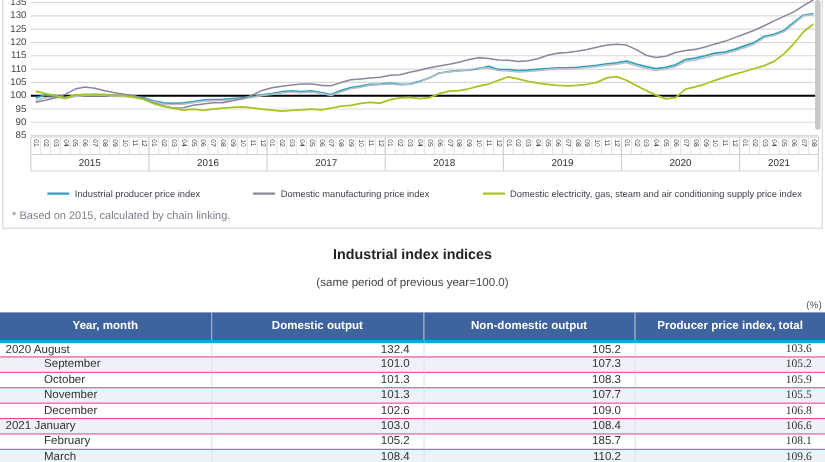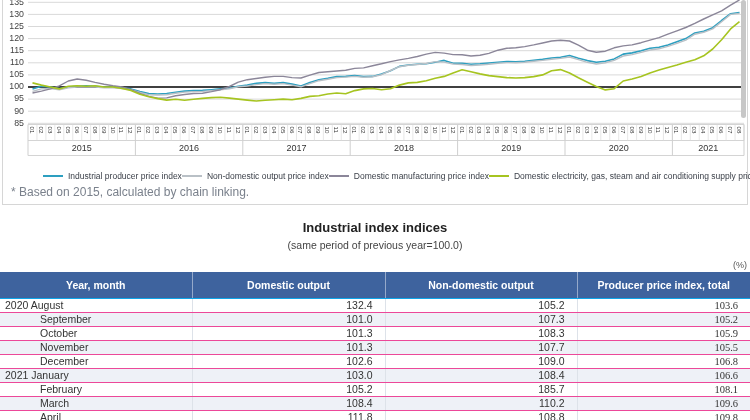--- a/index.html
+++ b/index.html
@@ -12,34 +12,34 @@
   .chart-svg { display: block; }
   .v-scrollbar { position: absolute; top: 0; right: 1px; width: 5px; height: 118px;
     background: #c7c7c7; border-radius: 3px; }
 
   .legend { list-style: none; display: flex; justify-content: space-between;
     margin: 13px 18px 0 40px; }
   .legend li { display: flex; align-items: center; font-size: 8.5px; color: #3a3f48;
     white-space: nowrap; cursor: pointer; }
   .legend .swatch { display: inline-block; width: 20px; height: 2px; margin-right: 5px; }
 
-  .footnote { font-size: 12px; color: #7a818c; margin: 4px 0 2px 8px; }
+  .footnote { font-size: 10px; color: #7a818c; margin: 10px 0 2px 8px; }
 
   
   .title-block { text-align: center; margin-top: 15px; }
   .tbl-title { font-size: 13px; font-weight: bold; color: #222; }
-  .tbl-subtitle { font-size: 10.5px; color: #444; margin-top: 4px; }
+  .tbl-subtitle { font-size: 10.5px; color: #444; margin-top: 13px; }
 
   .unit-label { text-align: right; font-size: 9px; color: #555; margin: 9px 3px 2px 0; }
 
   table { width: 750px; border-collapse: collapse; table-layout: fixed; }
   col.c0 { width: 192px; } col.c1 { width: 193px; } col.c2 { width: 192px; } col.c3 { width: 173px; }
   thead th { background: #3e639e; color: #fff; font-size: 10.5px; font-weight: bold;
     height: 26px; text-align: center; border-right: 1px solid rgba(255,255,255,.45);
-    border-bottom: 1px solid #0ea5e9; }
+    border-bottom: 3px solid #0ea5e9; }
   thead th:last-child { border-right: none; }
   tbody td { font-size: 10.5px; height: 14px; padding: 0 12px 0 0; text-align: right;
     border-right: 1px solid #dde2e9; border-bottom: 1px solid #ec4899; color: #333; }
   tbody td:last-child { border-right: none; font-family: Liberation Serif, serif; }
   tbody td.lbl { text-align: left; padding: 0 0 0 5px; }
   tbody td.lbl.indent { padding-left: 40px; }
   tbody tr:nth-child(even) { background: #eef1f7; }
   tbody tr.partial td { height: 5px; border-bottom: none; }
 </style>
 </head>
@@ -258,24 +258,20 @@
         <line x1="741" y1="124.5" x2="741" y2="155.5" stroke="#cfcfcf" stroke-width="1"></line>
       </g>
     </svg>
   <div class="v-scrollbar"></div>
   <ul class="legend" id="legend">
       <li>
         <span class="swatch" style="background: rgb(45, 159, 192);"></span>
         <span>Industrial producer price index</span>
       </li>
       <li>
-        <span class="swatch" style="background: rgb(185, 192, 198);"></span>
-        <span>Non-domestic output price index</span>
-      </li>
-      <li>
         <span class="swatch" style="background: rgb(139, 134, 153);"></span>
         <span>Domestic manufacturing price index</span>
       </li>
       <li>
         <span class="swatch" style="background: rgb(166, 196, 32);"></span>
         <span>Domestic electricity, gas, steam and air conditioning supply price index</span>
       </li>
     </ul>
   <div class="footnote">* Based on 2015, calculated by chain linking.</div>
 </div>

